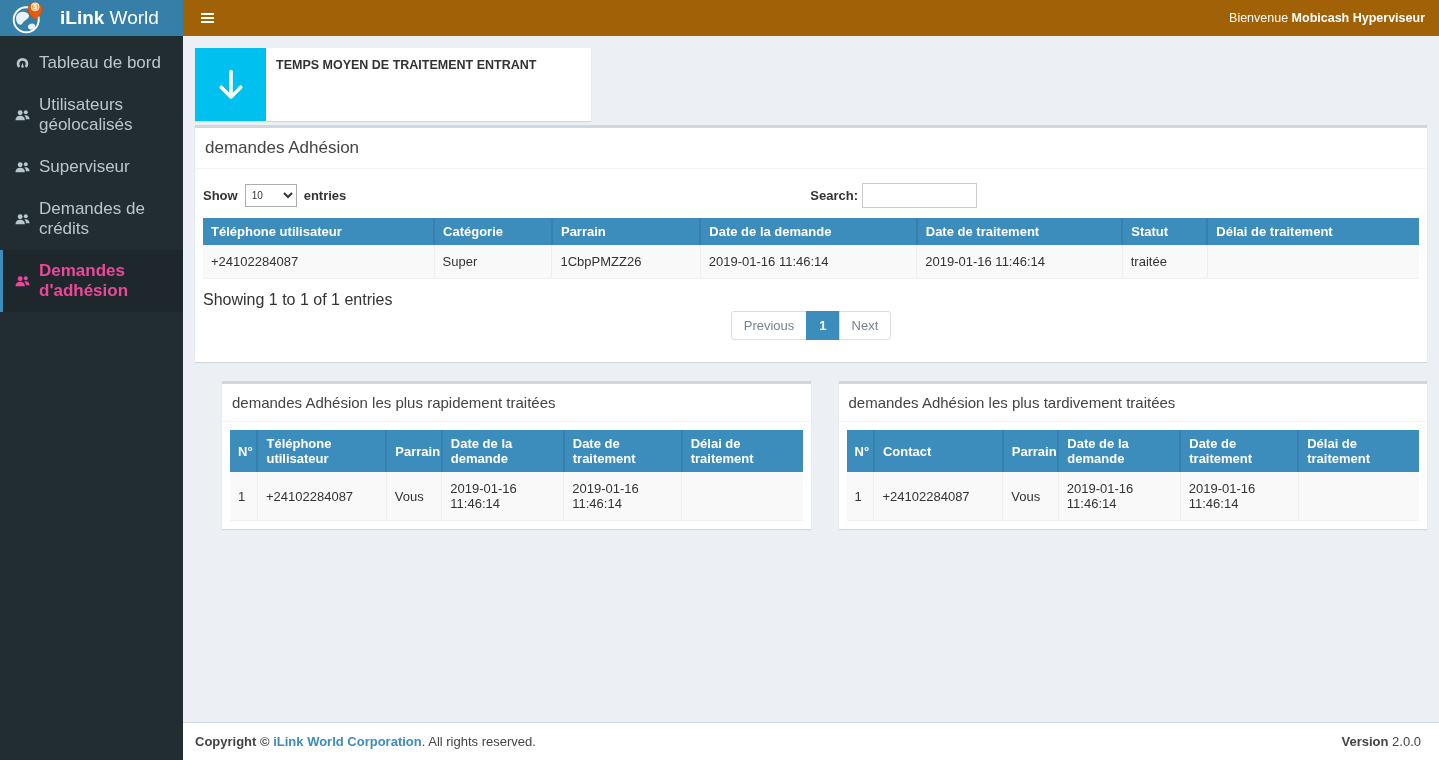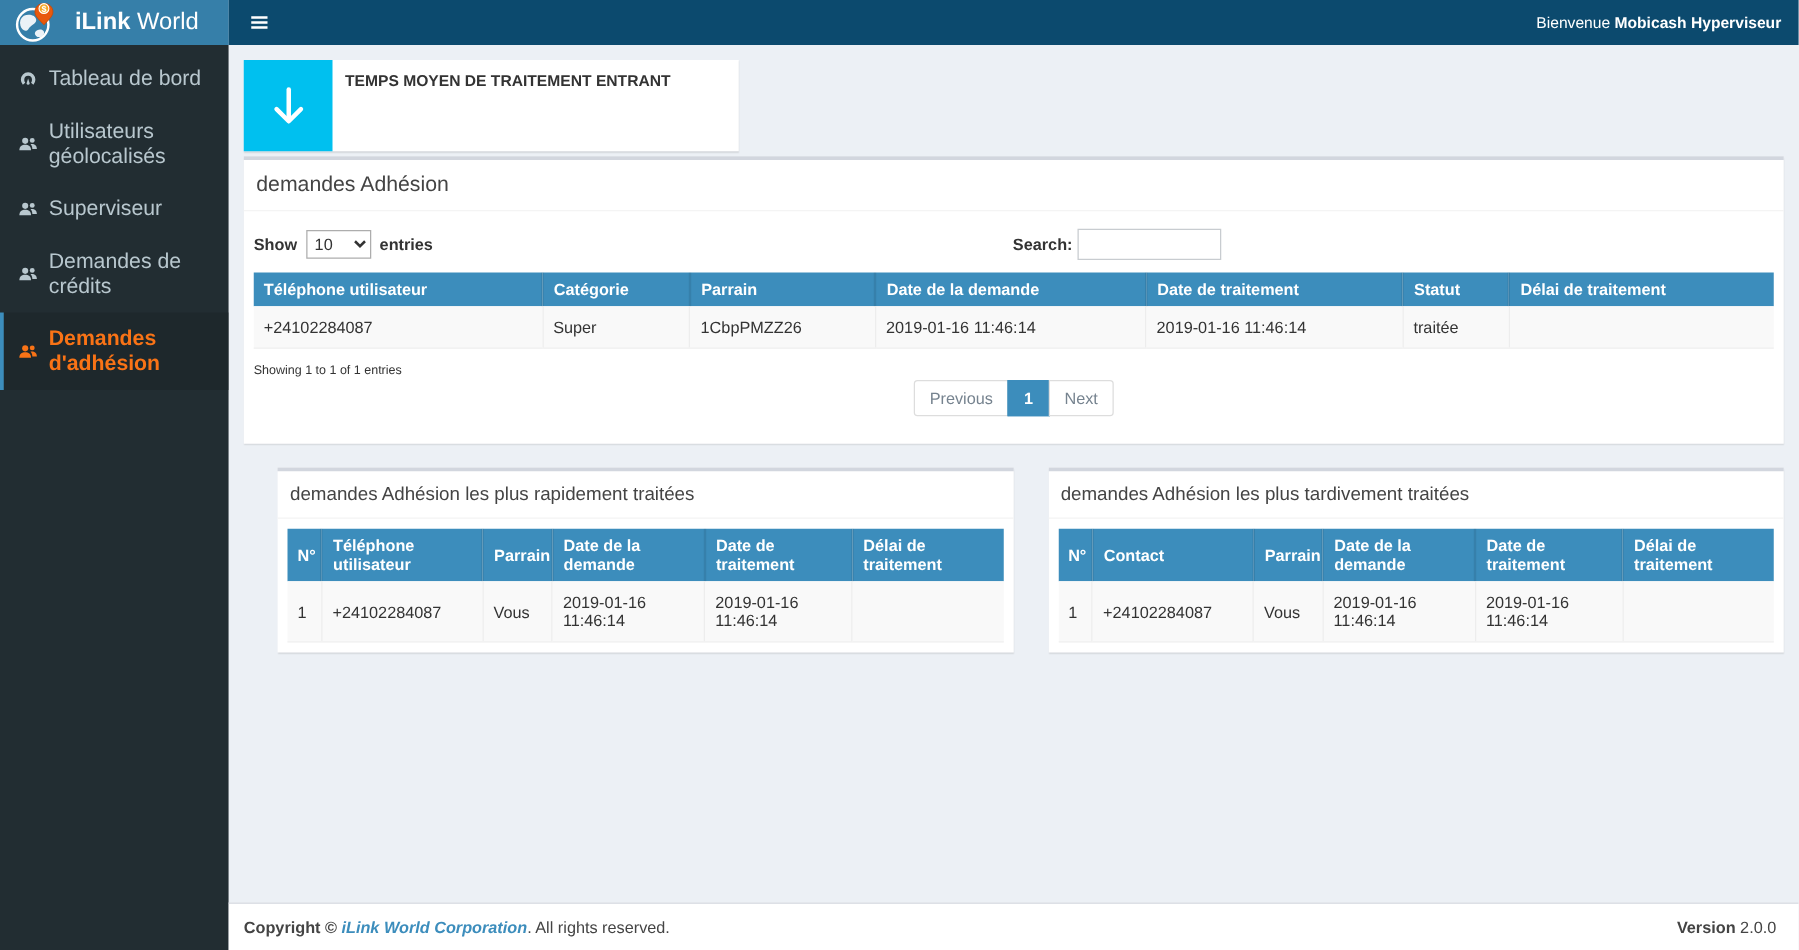--- a/index.html
+++ b/index.html
@@ -15,39 +15,39 @@
   
   .navbar { display: flex; height: 36px; width: 100%; }
   .brand {
     width: 183px; height: 36px; background: #367fa9; color: #fff;
     display: flex; align-items: center; padding-left: 10px; gap: 14px;
     flex-shrink: 0; cursor: pointer;
   }
   .brand-text { font-size: 19px; letter-spacing: 0; white-space: nowrap; }
   .brand-text b { font-weight: 700; }
   .navbar-main {
-    flex: 1; background: #0c4a6e; display: flex; align-items: center;
+    flex: 1; background: #a16207; display: flex; align-items: center;
     justify-content: space-between; padding: 0 14px 0 16px;
   }
   .hamburger { display: inline-flex; flex-direction: column; gap: 2px; cursor: pointer; padding: 4px 2px; }
   .hamburger span { width: 13px; height: 2px; background: #fff; display: block; }
   .welcome { color: #fff; font-size: 12.5px; cursor: pointer; }
   .welcome b { font-weight: 700; }
 
   
   .wrapper { display: flex; height: 724px; }
   .sidebar { width: 183px; background: #222d32; flex-shrink: 0; padding-top: 6px; }
   .sidebar-item {
     display: flex; align-items: center; gap: 9px;
     padding: 11px 5px 11px 12px; color: #b8c7ce; font-size: 17px;
     border-left: 3px solid transparent; cursor: pointer;
   }
   .sidebar-item svg { flex-shrink: 0; }
   .sidebar-item.active {
-    background: #1e282c; color: #f97316; border-left-color: #3c8dbc; font-weight: 700;
+    background: #1e282c; color: #ec4899; border-left-color: #3c8dbc; font-weight: 700;
   }
 
   .content-col { flex: 1; display: flex; flex-direction: column; background: #ecf0f5; }
   .main { flex: 1; padding: 12px; overflow: hidden; }
 
   
   .info-box {
     width: 396px; height: 73px; background: #fff; display: flex;
     box-shadow: 0 1px 1px rgba(0,0,0,0.1); margin-bottom: 4px;
   }
@@ -65,21 +65,21 @@
   }
   .box-header { padding: 10px; border-bottom: 1px solid #f4f4f4; }
   .box-title { font-size: 17px; font-weight: 400; color: #444; }
   .box-title-sm { font-size: 15px; font-weight: 400; color: #444; }
   .box-body { padding: 8px; }
 
   
   .dt-controls { display: flex; justify-content: space-between; align-items: center; padding: 6px 0 10px 0; }
   .dt-length { display: flex; align-items: center; gap: 7px; font-size: 13px; font-weight: 700; color: #333; }
   .dt-length select {
-    width: 52px; height: 23px; font-size: 13px; font-family: inherit;
+    width: 52px; height: 23px; font-size: 10px; font-family: inherit;
     border: 1px solid #adadad; background: #fff; color: #333; padding: 0 2px;
   }
   .dt-filter { display: flex; align-items: center; gap: 4px; font-size: 13px; font-weight: 700; color: #333; margin-right: 442px; }
   .dt-filter input {
     width: 115px; height: 25px; border: 1px solid #c8ccd0; background: #fff;
     font-size: 13px; padding: 0 6px; font-family: inherit; outline: none;
   }
 
   
   table { width: 100%; border-collapse: collapse; table-layout: fixed; }
@@ -102,42 +102,42 @@
   .main-table th:nth-child(6), .main-table td:nth-child(6) { width: 7%; }
 
   .small-table th:nth-child(1), .small-table td:nth-child(1) { width: 4.8%; }
   .small-table th:nth-child(2), .small-table td:nth-child(2) { width: 22.5%; }
   .small-table th:nth-child(3), .small-table td:nth-child(3) { width: 9.7%; }
   .small-table th:nth-child(4), .small-table td:nth-child(4) { width: 21.3%; }
   .small-table th:nth-child(5), .small-table td:nth-child(5) { width: 20.6%; }
 
   
   .dt-footer { padding: 12px 0 10px 0; position: relative; }
-  .dt-info { font-size: 10px; color: #333; }
+  .dt-info { font-size: 16px; color: #333; }
   .pagination { display: flex; justify-content: center; margin-top: 2px; padding-bottom: 4px; }
   .pagination a {
     display: inline-block; padding: 6px 12px; font-size: 13px; color: #76838f;
     background: #fff; border: 1px solid #ddd; margin-left: -1px; cursor: pointer;
     text-decoration: none;
   }
   .pagination a.first { border-radius: 3px 0 0 3px; margin-left: 0; }
   .pagination a.last { border-radius: 0 3px 3px 0; }
   .pagination a.active { background: #3c8dbc; border-color: #3c8dbc; color: #fff; font-weight: 700; }
 
   
   .bottom-row { display: flex; gap: 28px; padding-left: 27px; }
   .bottom-row .box { flex: 1; margin-bottom: 0; }
 
   
   .footer {
     height: 38px; background: #fff; border-top: 1px solid #d2d6de;
     display: flex; align-items: center; justify-content: space-between;
     padding: 0 18px 0 12px; font-size: 13px; color: #444;
   }
-  .footer a { color: #3c8dbc; font-weight: 700; text-decoration: none; cursor: pointer; font-style: italic; }
+  .footer a { color: #3c8dbc; font-weight: 700; text-decoration: none; cursor: pointer; }
   .footer b { font-weight: 700; }
 </style>
 </head>
 <body>
 
 <header class="navbar">
   <div class="brand">
     <span style="display:inline-flex;">
       <svg width="36" height="34" viewBox="0 0 40 38">
         <circle cx="18" cy="21" r="14" fill="none" stroke="#fff" stroke-width="2.2"></circle>

